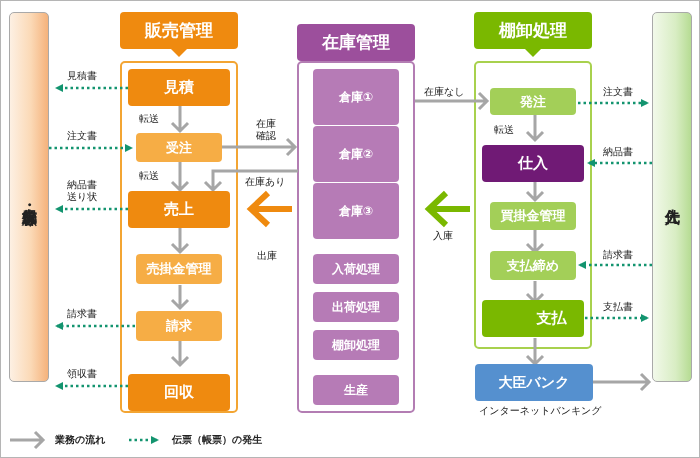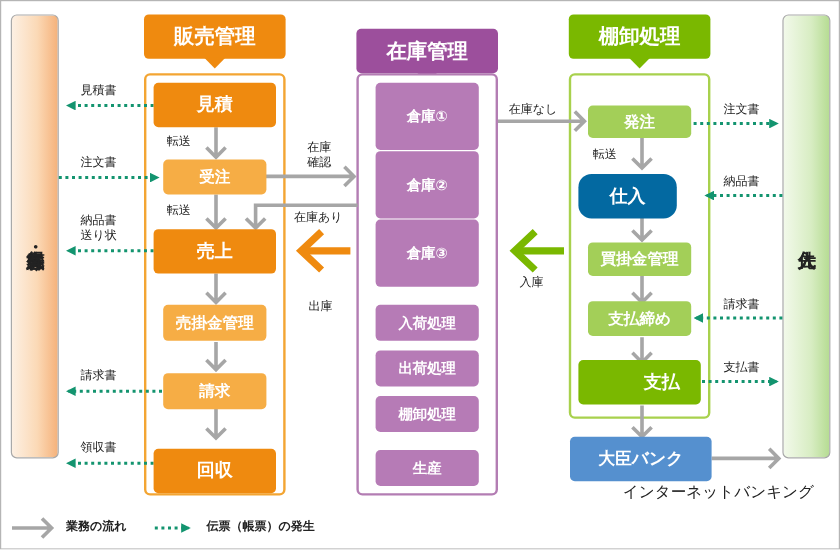--- a/index.html
+++ b/index.html
@@ -107,28 +107,28 @@
 
 <div class="box" style="left:313px;top:69px;width:86px;height:56px;background:#b67bb6;font-size:12px;">倉庫①</div>
 <div class="box" style="left:313px;top:126px;width:86px;height:56px;background:#b67bb6;font-size:12px;">倉庫②</div>
 <div class="box" style="left:313px;top:183px;width:86px;height:56px;background:#b67bb6;font-size:12px;">倉庫③</div>
 <div class="box" style="left:313px;top:254px;width:86px;height:30px;background:#b67bb6;font-size:12px;">入荷処理</div>
 <div class="box" style="left:313px;top:292px;width:86px;height:30px;background:#b67bb6;font-size:12px;">出荷処理</div>
 <div class="box" style="left:313px;top:330px;width:86px;height:30px;background:#b67bb6;font-size:12px;">棚卸処理</div>
 <div class="box" style="left:313px;top:375px;width:86px;height:30px;background:#b67bb6;font-size:12px;">生産</div>
 
 <div class="box" style="left:490px;top:88px;width:86px;height:27px;background:#a3cf58;font-size:13px;">発注</div>
-<div class="box" style="left:482px;top:145px;width:82px;height:37px;background:#0369a1;font-size:15px;border-radius:11px;">仕入</div>
+<div class="box" style="left:482px;top:145px;width:102px;height:37px;background:#701a75;font-size:15px;">仕入</div>
 <div class="box" style="left:490px;top:202px;width:86px;height:28px;background:#a3cf58;font-size:13px;">買掛金管理</div>
 <div class="box" style="left:490px;top:251px;width:86px;height:29px;background:#a3cf58;font-size:13px;">支払締め</div>
 <div class="box" style="left:482px;top:300px;width:102px;height:37px;background:#7ab800;font-size:15px;padding-left:37px;">支払</div>
 <div class="lbl" style="left:494px;top:124px;">転送</div>
 
 <div class="box" style="left:475px;top:364px;width:118px;height:37px;background:#5590cf;font-size:14px;">大臣バンク</div>
-<div class="lbl" style="left:479px;top:405px;font-size:13px;margin-left:40px;">インターネットバンキング</div>
+<div class="lbl" style="left:479px;top:405px;font-size:10px;">インターネットバンキング</div>
 
 <div class="lbl" style="left:256px;top:118px;">在庫</div>
 <div class="lbl" style="left:256px;top:130px;">確認</div>
 <div class="lbl" style="left:245px;top:176px;">在庫あり</div>
 <div class="lbl" style="left:424px;top:86px;">在庫なし</div>
 <div class="lbl" style="left:257px;top:230px;margin-top:20px;">出庫</div>
 <div class="lbl" style="left:433px;top:230px;">入庫</div>
 
 <div class="lbl" style="left:67px;top:70px;">見積書</div>
 <div class="lbl" style="left:67px;top:130px;">注文書</div>

